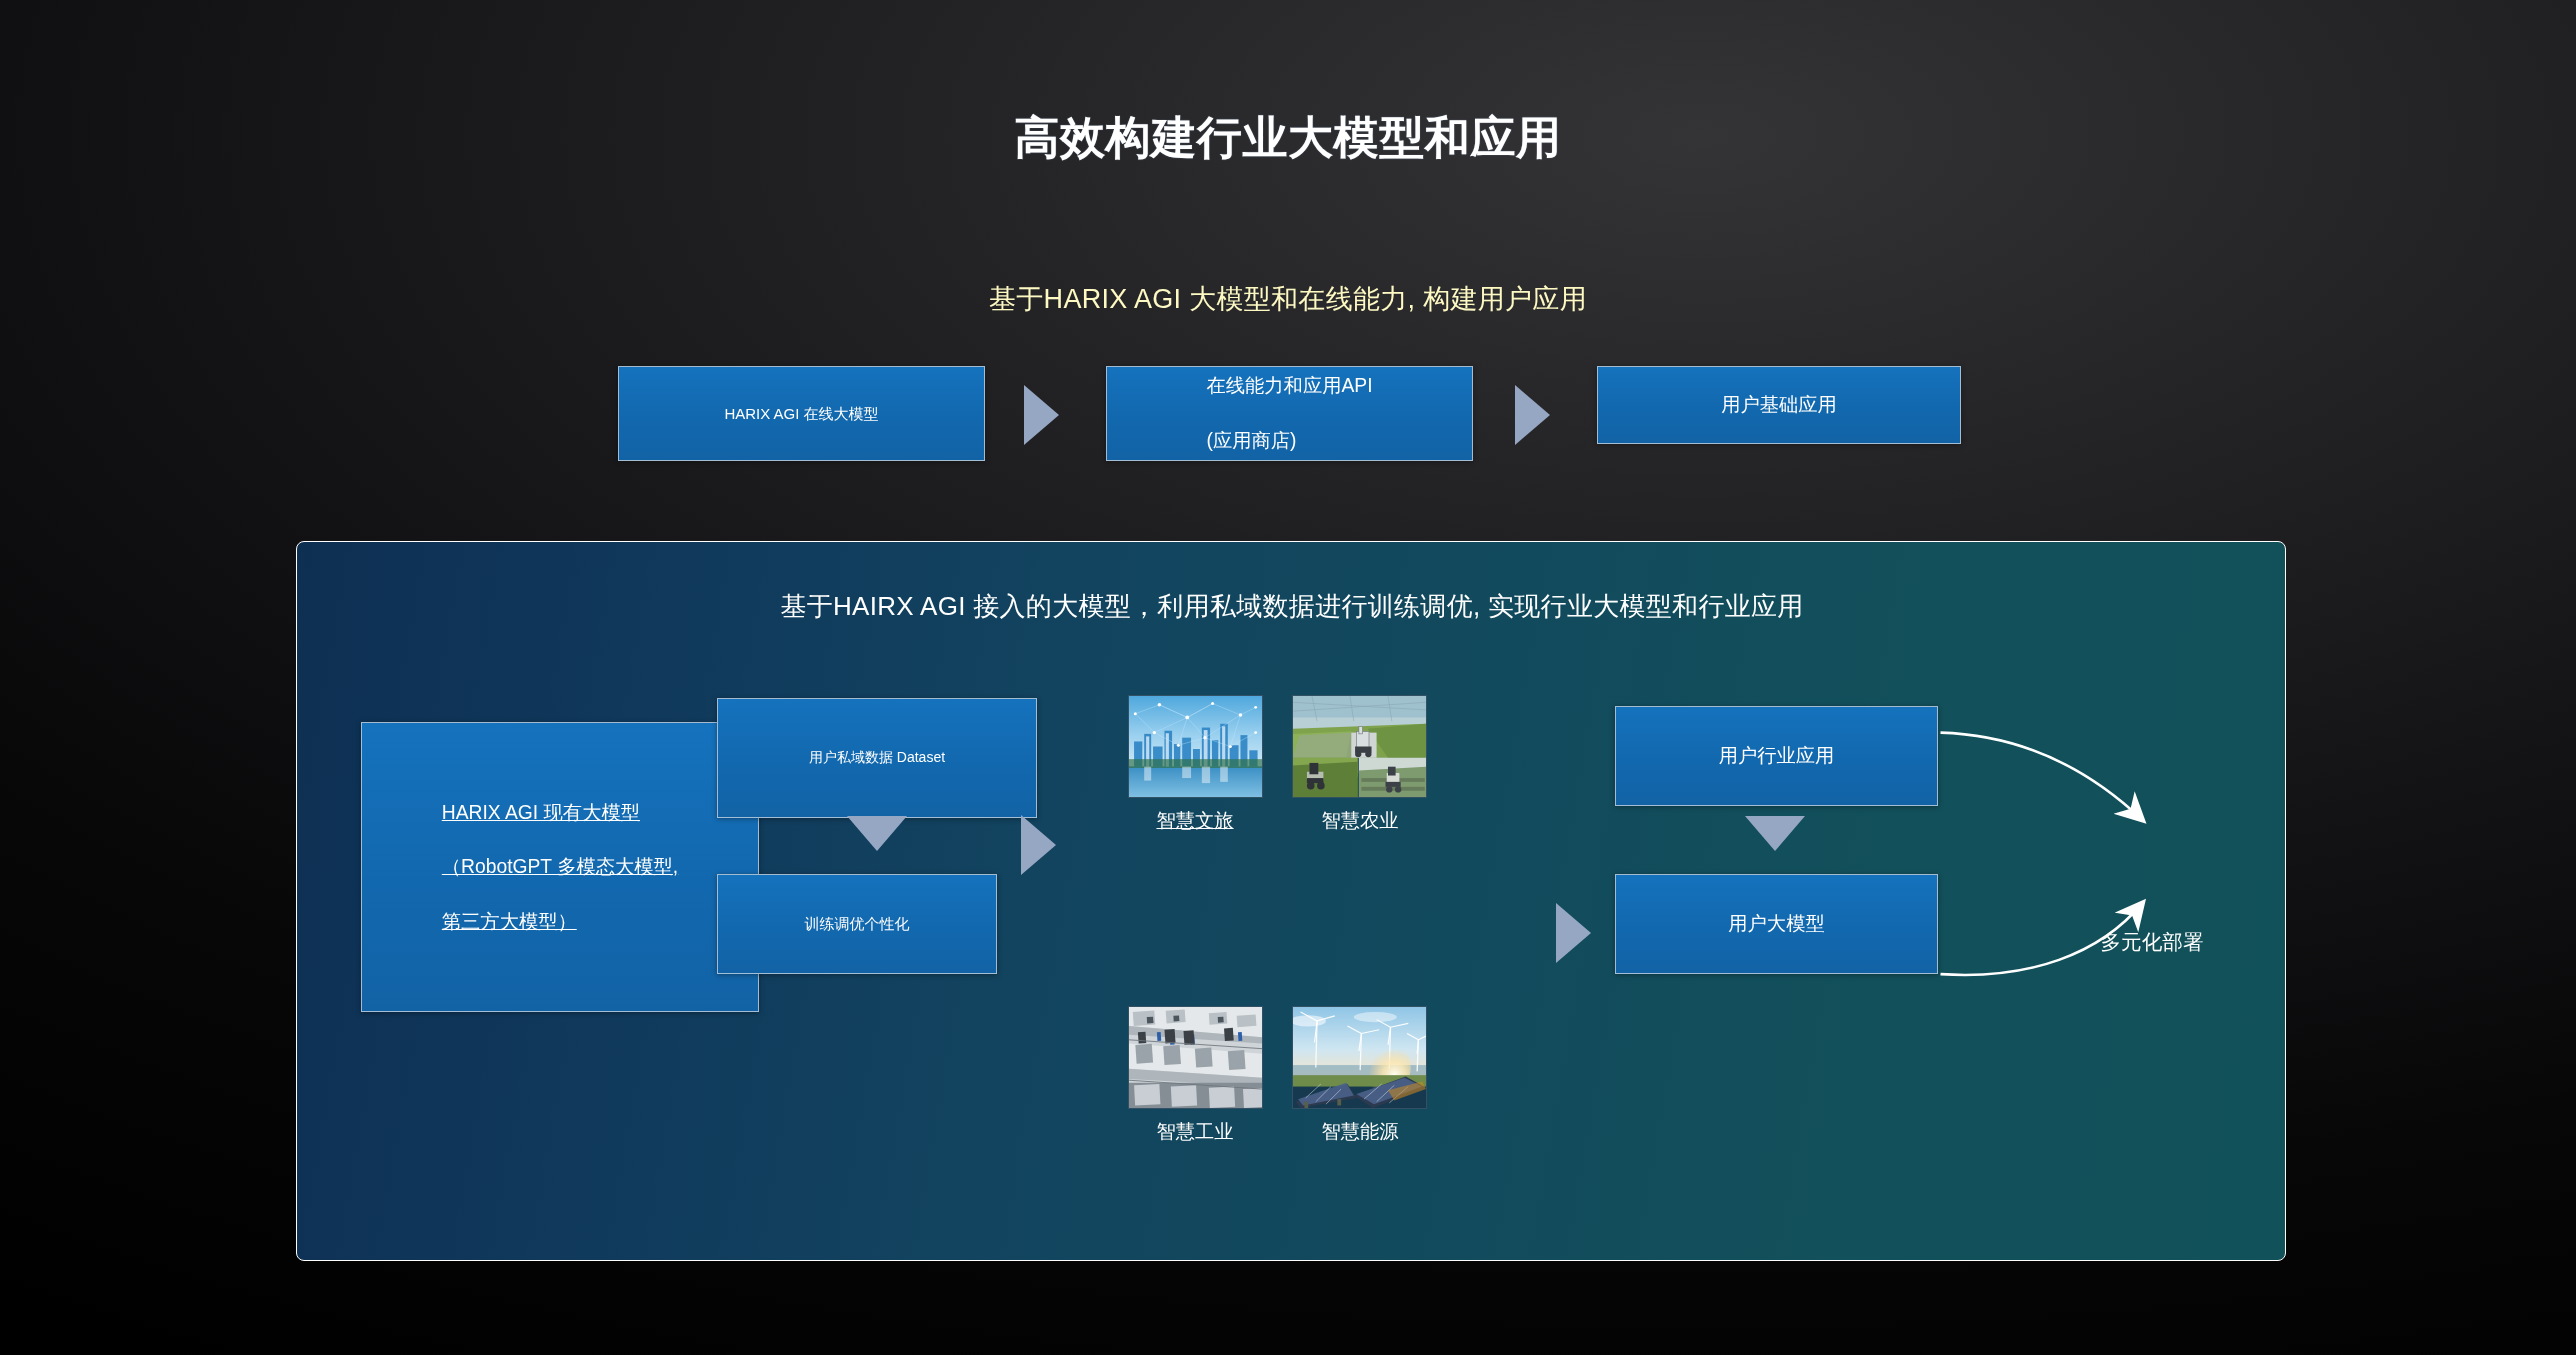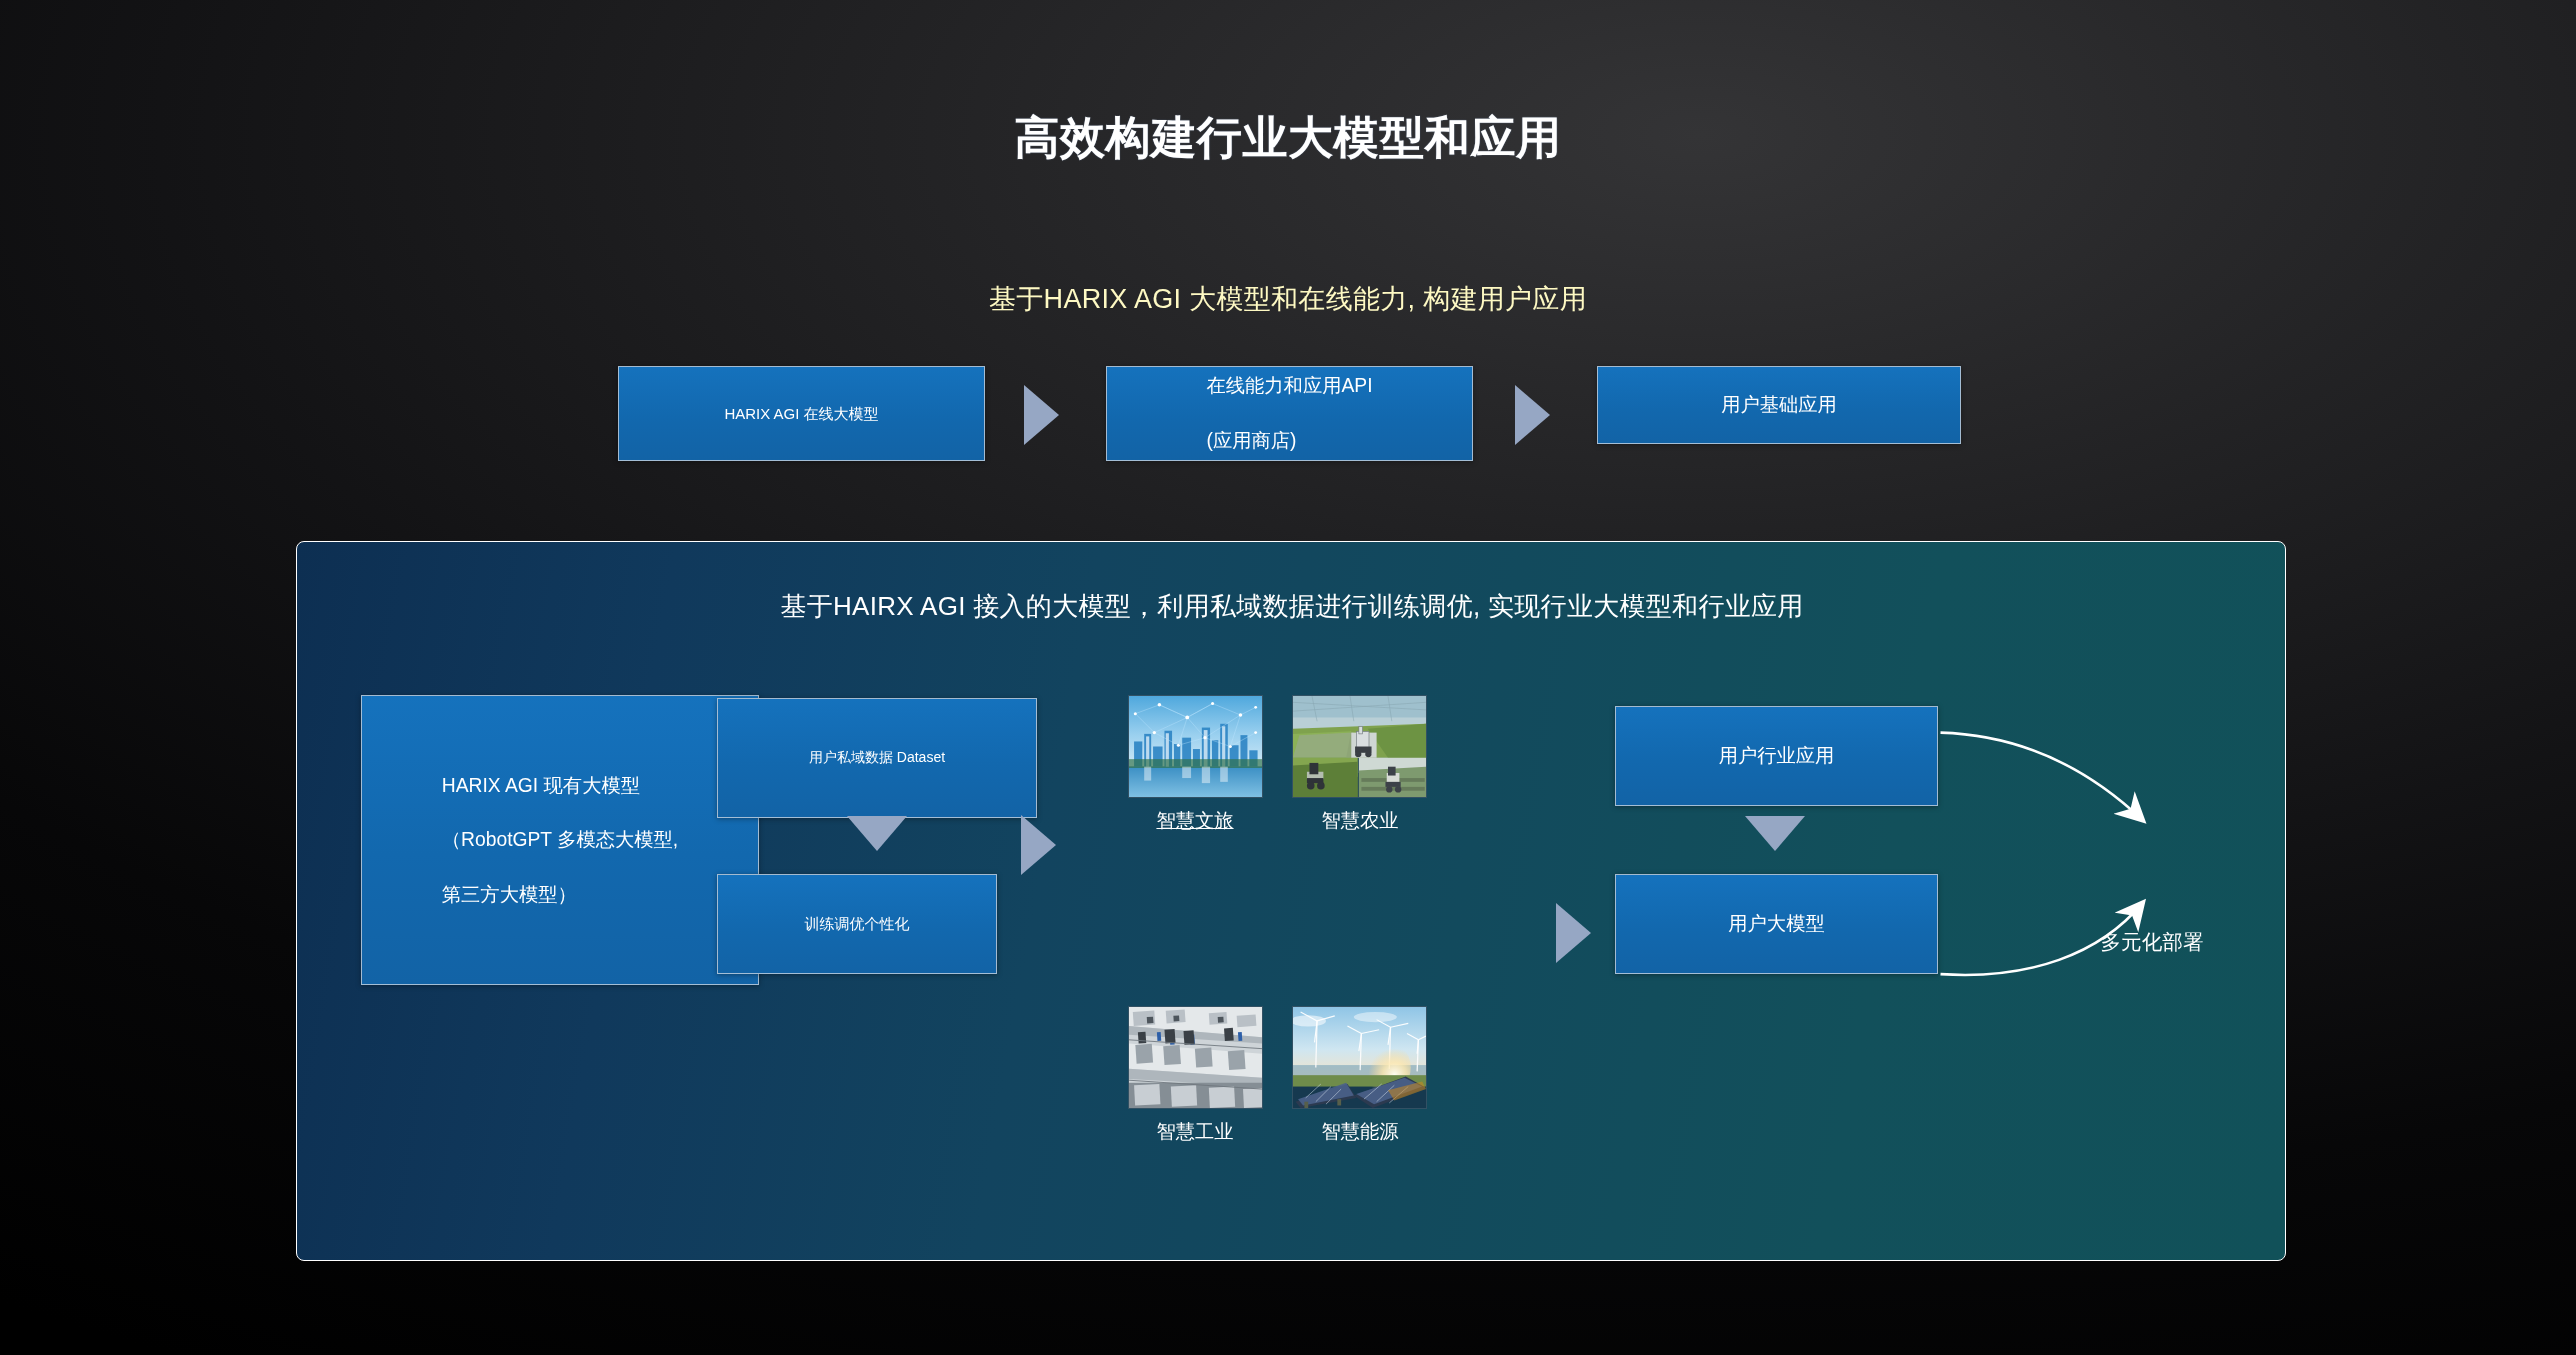--- a/index.html
+++ b/index.html
@@ -84,21 +84,21 @@
     overflow:hidden;
   }
   .panel-heading {
     position:absolute; left:0; top:47px; width:1990px;
     text-align:center;
     font-size:26px; font-weight:400; letter-spacing:0.3px;
     color:#ffffff;
   }
 
   
-  .p-left    { left:64px;  top:153px; width:398px; height:290px; font-size:19.3px; }
+  .p-left    { left:64px;  top:180px; width:398px; height:290px; font-size:19.3px;text-decoration:underline; }
   .p-mid-top { left:420px;  top:156px; width:320px; height:120px; font-size:14px; }
   .p-mid-bot { left:420px;  top:332px; width:280px; height:100px; font-size:15px; }
   .p-cen     { left:914px; top:332px; width:320px; height:100px; font-size:19.3px; }
   .p-r-top   { left:1318px; top:164px; width:323px; height:100px; font-size:19.3px; }
   .p-r-bot   { left:1318px; top:332px; width:323px; height:100px; font-size:19.3px; }
 
   .tri-p-1 { left:724px; top:273px; }            
   .tri-p-2 { left:550px;  top:274px; }            
   .tri-p-3 { left:1259px; top:361px; }            
   .tri-p-4 { left:1448px; top:274px; }            

